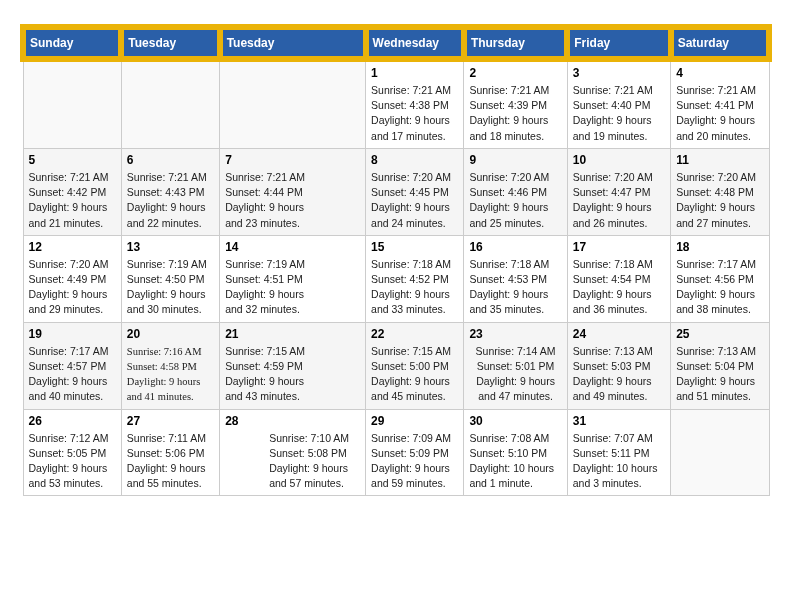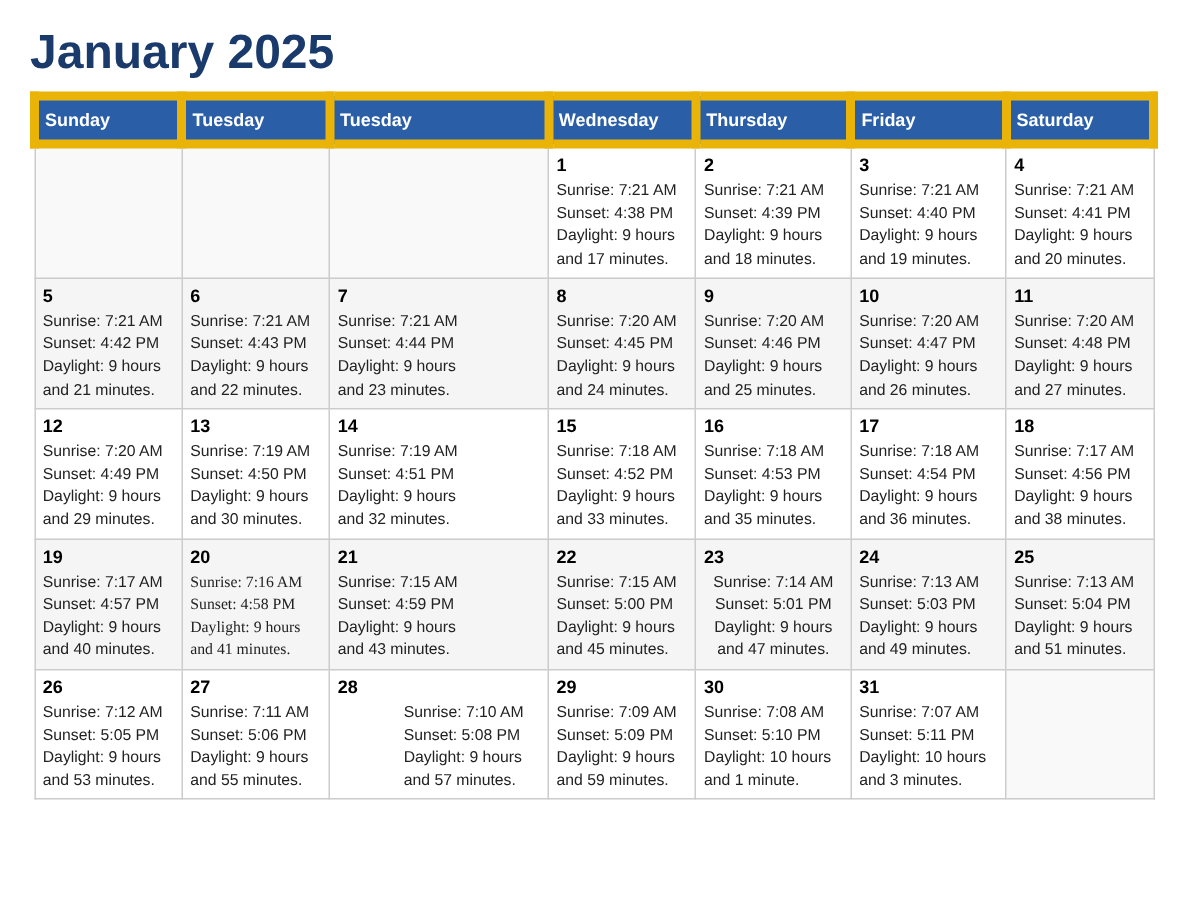--- a/index.html
+++ b/index.html
@@ -82,21 +82,20 @@
       line-height: 1.45;
       font-size: 10.5px;
     }
     .empty-cell { background: #f9f9f9 !important; }
   </style>
 </head>
 <body>
 
 <div class="header-area">
   <div class="title-area">
-    <div class="month-title">January 2025</div>
   </div>
 </div>
 
 <table>
   <thead>
     <tr id="header-row">
         <th>Sunday</th>
         <th>Tuesday</th>
         <th>Tuesday</th>
         <th>Wednesday</th>

